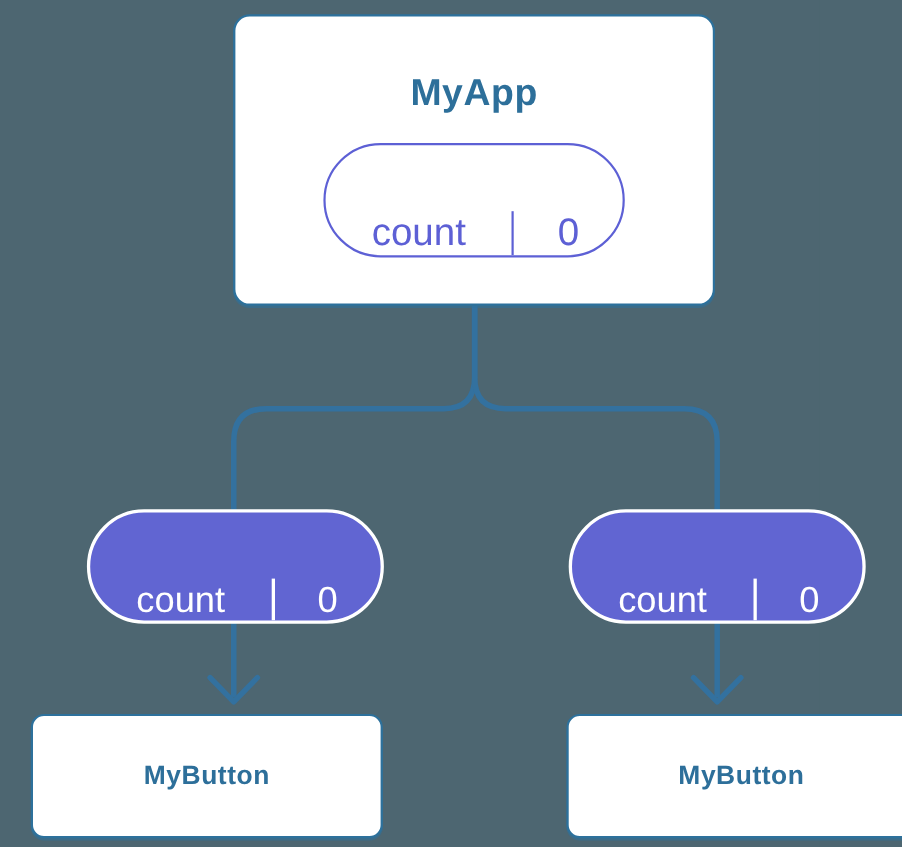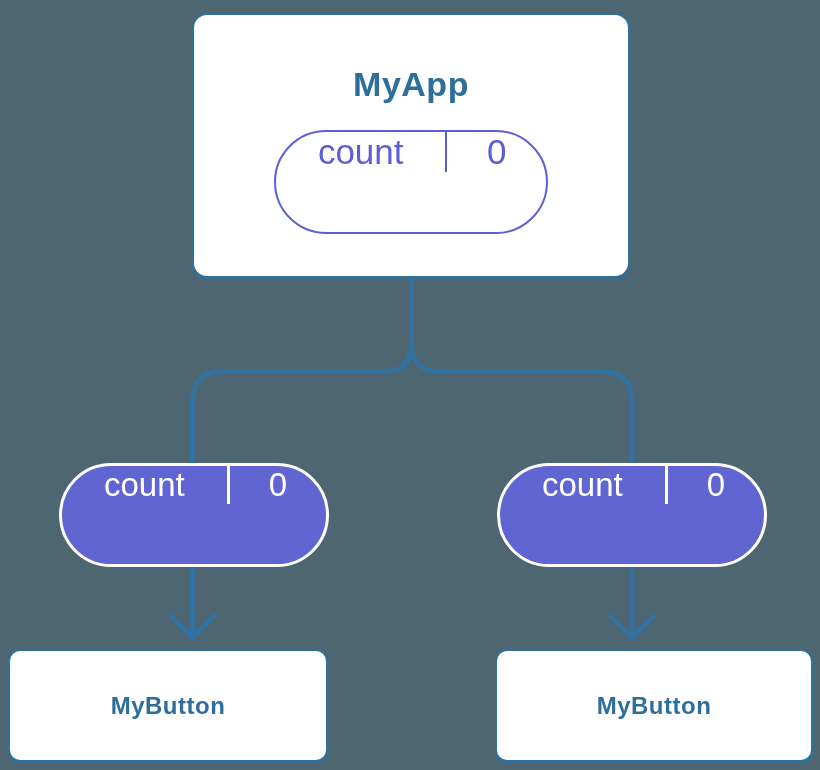--- a/index.html
+++ b/index.html
@@ -16,20 +16,21 @@
   body {
     font-family: "Liberation Sans", sans-serif;
     background: var(--background);
     overflow: hidden;
   }
   .canvas {
     position: relative;
     width: 725px;
     height: 770px;
     background: var(--background);
+    margin-left: 20px;
   }
   .connectors {
     position: absolute;
     top: 0; left: 0;
     width: 820px; height: 770px;
   }
   .connectors path, .connectors polyline {
     fill: none;
     stroke: var(--connector);
     stroke-width: 5;
@@ -69,21 +70,21 @@
     color: var(--node-text);
   }
   .button-title {
     font-size: 24px;
     font-weight: 600;
     letter-spacing: 0.5px;
     color: var(--node-text);
   }
   .pill {
     display: flex;
-    align-items: flex-start;
+    align-items: flex-end;
     border-radius: 60px;
     overflow: hidden;
   }
   .pill-cell {
     display: flex;
     align-items: center;
     justify-content: center;
   }
   .pill-cell.label { flex: 0 0 63.5%; }
   .pill-cell.value { flex: 1 1 auto; }

